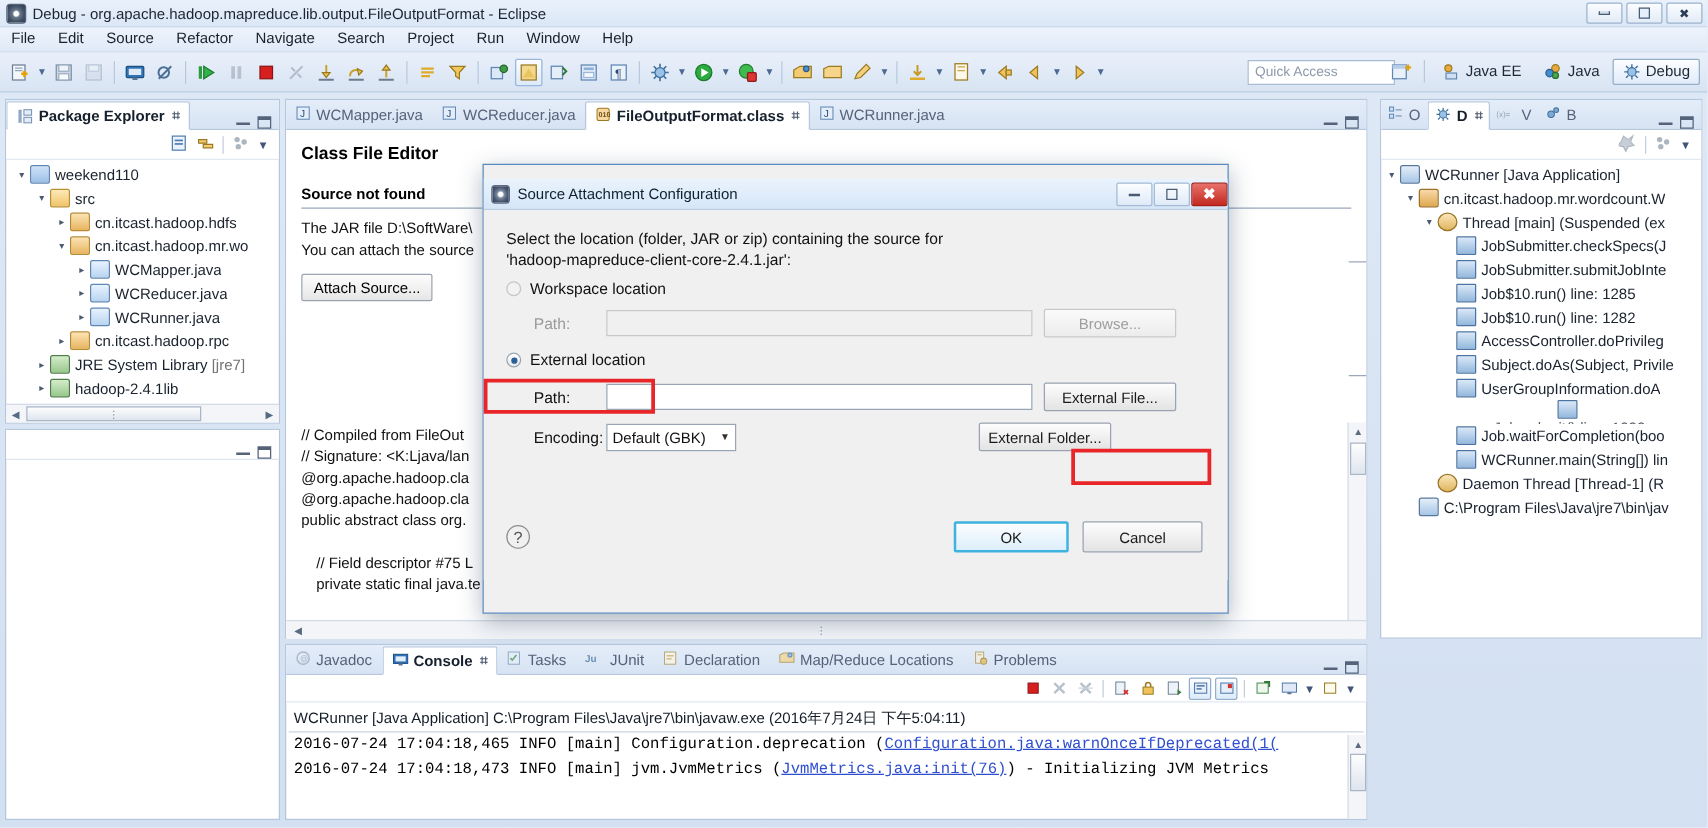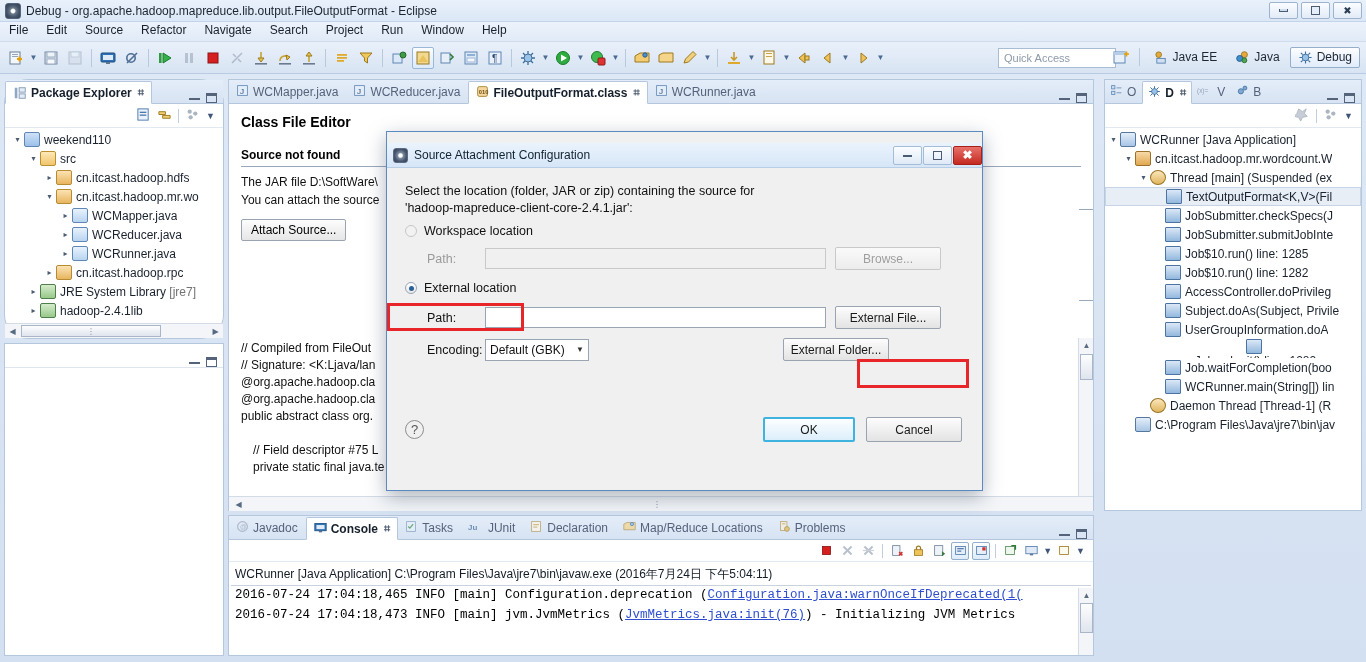--- a/index.html
+++ b/index.html
@@ -483,21 +483,21 @@
     </div>
     <div class="persp active">
       <svg width="15" height="15" viewBox="0 0 16 16">
           <circle cx="8" cy="8" r="3.6" fill="#9ac2e6" stroke="#3d6f9f"></circle>
           <path d="M8 1.5 v3 M8 11.5 v3 M1.5 8 h3 M11.5 8 h3 M3 3 l2 2 M11 11 l2 2 M13 3 l-2 2 M5 11 l-2 2" stroke="#3d6f9f" stroke-width="1.2"></path>
         </svg>
       <span>Debug</span>
     </div>
   </div>
 
-  <div class="panel" style="left:4px; top:79px; width:220px; height:260px;border-radius:24px;">
+  <div class="panel" style="left:4px; top:79px; width:220px; height:260px;">
     <div class="panel-tabs">
       <div class="ptab active">
         <svg width="14" height="14" viewBox="0 0 16 16">
             <rect x="2" y="2" width="3" height="12" fill="#8fa8c6"></rect>
             <rect x="7" y="2" width="7" height="5" fill="#e4ecf7" stroke="#7c95b4"></rect>
             <rect x="7" y="9" width="7" height="5" fill="#e4ecf7" stroke="#7c95b4"></rect>
           </svg>
         <span>Package Explorer</span>
         <span class="x">⌗</span>
       </div>
@@ -735,25 +735,20 @@
         <div class="trow" style="padding-left: 17px;">
           <span class="twist">▾</span>
           <span class="tico ic-class"></span>
           <span class="tlabel">cn.itcast.hadoop.mr.wordcount.W</span>
         </div>
         <div class="trow" style="padding-left: 32px;">
           <span class="twist">▾</span>
           <span class="tico ic-thread"></span>
           <span class="tlabel">Thread [main] (Suspended (ex</span>
         </div>
-        <div class="trow selected" style="padding-left: 47px;">
-          <span class="twist"></span>
-          <span class="tico ic-stack"></span>
-          <span class="tlabel">TextOutputFormat&lt;K,V&gt;(Fil</span>
-        </div>
         <div class="trow" style="padding-left: 47px;">
           <span class="twist"></span>
           <span class="tico ic-stack"></span>
           <span class="tlabel">JobSubmitter.checkSpecs(J</span>
         </div>
         <div class="trow" style="padding-left: 47px;">
           <span class="twist"></span>
           <span class="tico ic-stack"></span>
           <span class="tlabel">JobSubmitter.submitJobInte</span>
         </div>

